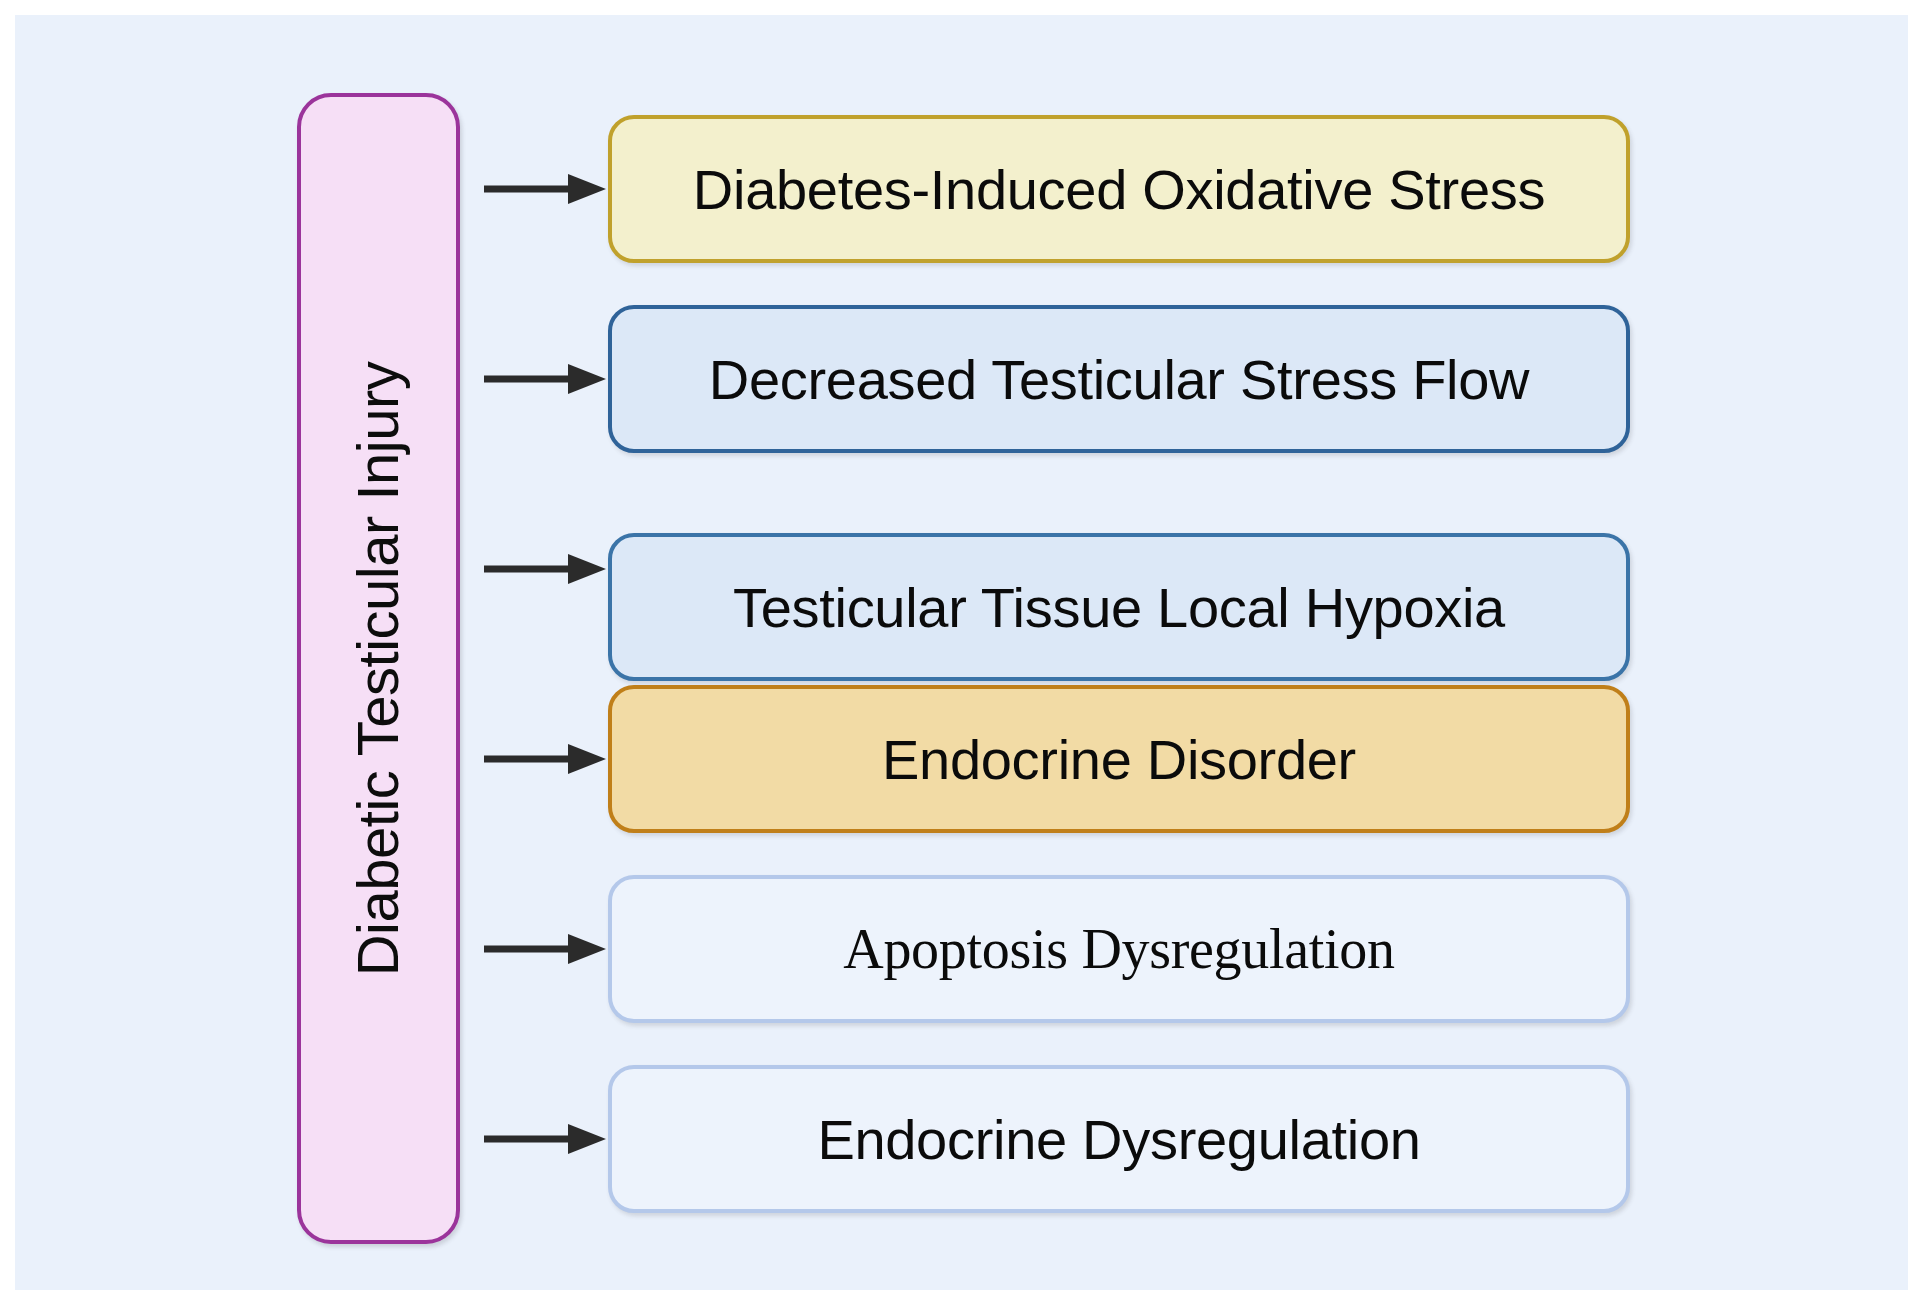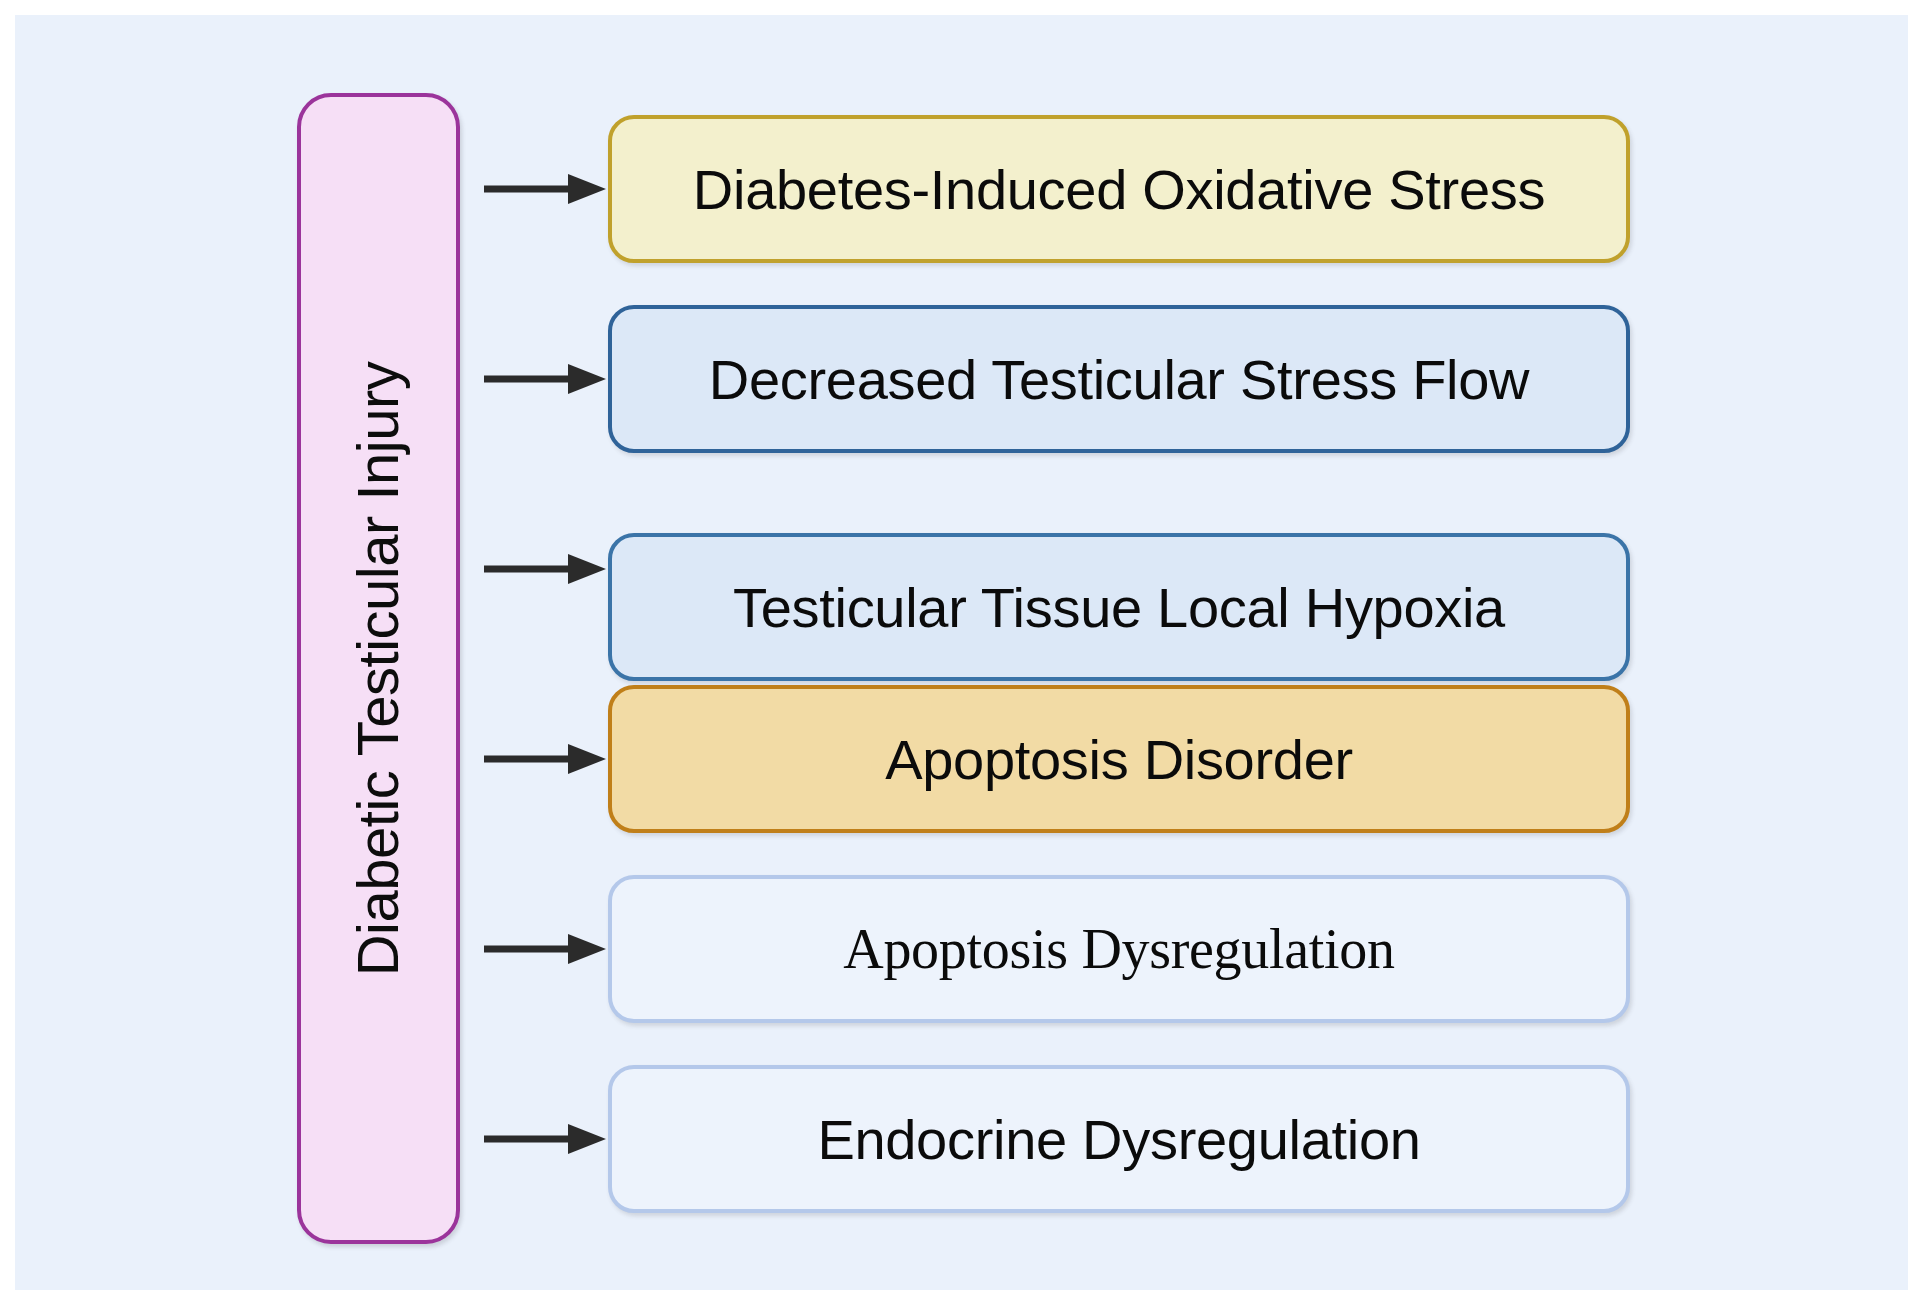--- a/index.html
+++ b/index.html
@@ -133,21 +133,21 @@
       <div class="node" style="top: 22px; height: 148px; background: rgb(243, 240, 205); border: 4px solid rgb(192, 161, 44);">
         <span class="node-label">Diabetes-Induced Oxidative Stress</span>
       </div>
       <div class="node" style="top: 212px; height: 148px; background: rgb(220, 232, 247); border: 4px solid rgb(47, 99, 153);">
         <span class="node-label">Decreased Testicular Stress Flow</span>
       </div>
       <div class="node" style="top: 402px; height: 148px; background: rgb(220, 232, 247); border: 4px solid rgb(59, 116, 168); margin-top: 38px;">
         <span class="node-label">Testicular Tissue Local Hypoxia</span>
       </div>
       <div class="node" style="top: 592px; height: 148px; background: rgb(242, 219, 165); border: 4px solid rgb(192, 127, 25);">
-        <span class="node-label">Apoptosis Disorder</span>
+        <span class="node-label">Endocrine Disorder</span>
       </div>
       <div class="node" style="top: 782px; height: 148px; background: rgb(237, 243, 252); border: 4px solid rgb(180, 200, 234); font-family: Liberation Serif, serif;">
         <span class="node-label">Apoptosis Dysregulation</span>
       </div>
       <div class="node" style="top: 972px; height: 148px; background: rgb(237, 243, 252); border: 4px solid rgb(180, 200, 234);">
         <span class="node-label">Endocrine Dysregulation</span>
       </div>
     </div>
 
 </div>

